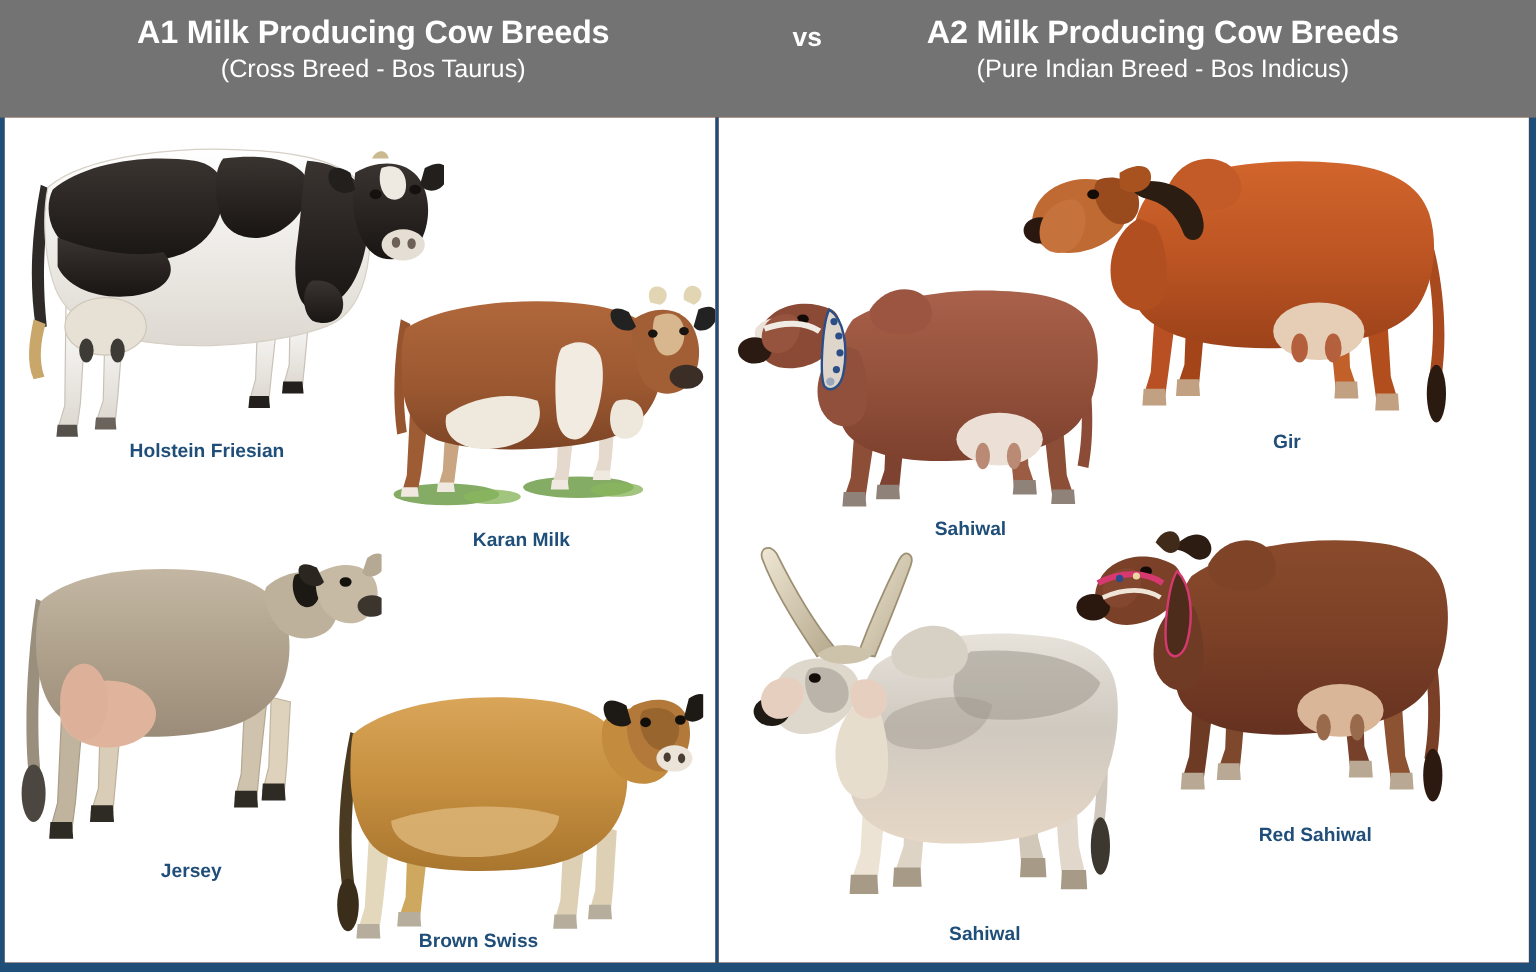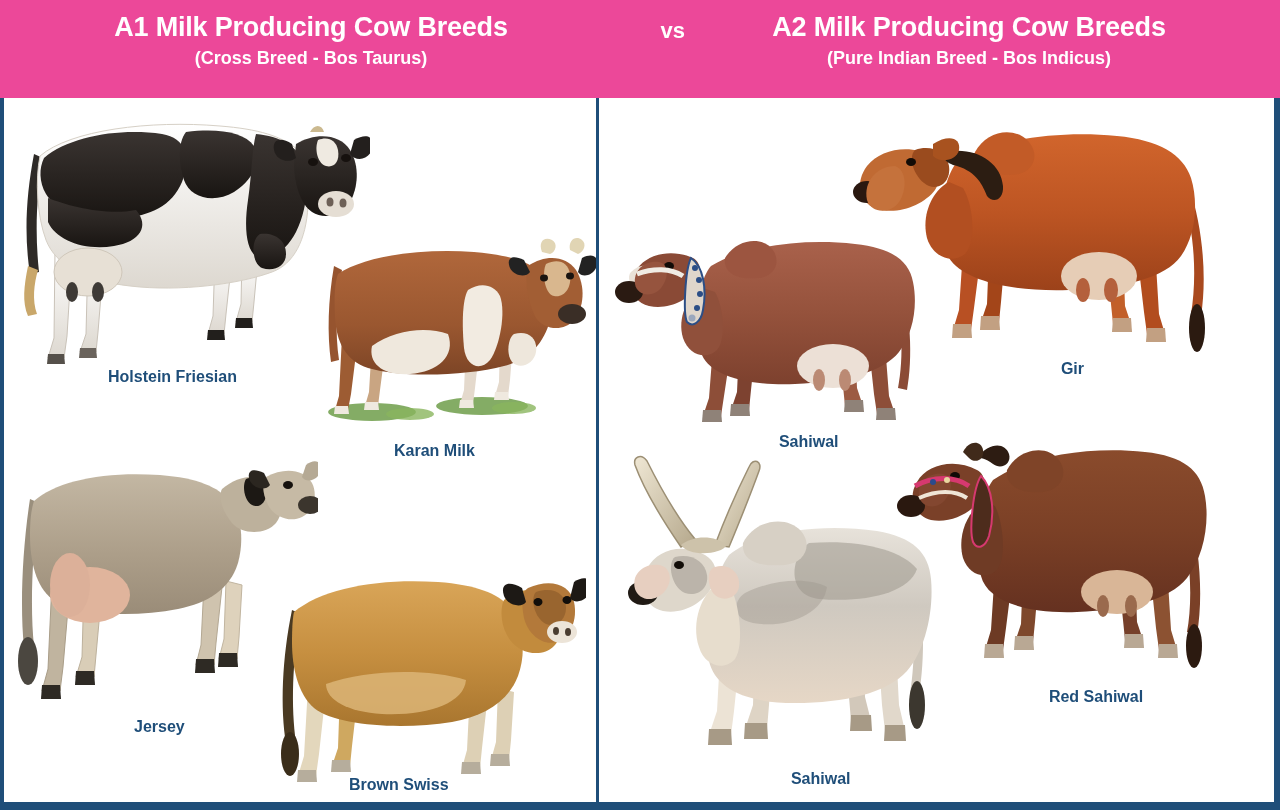--- a/index.html
+++ b/index.html
@@ -11,42 +11,42 @@
   }
   #root {
     position: relative;
     width: 1280px; height: 810px;
     background: #1f4e79;
   }
   
   #header {
     position: absolute; left: 0; top: 0;
     width: 1280px; height: 98px;
-    background: #ec4899;
+    background: #737373;
     display: flex;
     align-items: flex-start;
     justify-content: center;
   }
   .head-col {
     width: 568px;
     text-align: center;
     padding-top: 10px;
   }
   .head-main {
     color: #ffffff;
     font-size: 27px;
     font-weight: bold;
     letter-spacing: -0.2px;
     line-height: 34px;
     white-space: nowrap;
   }
   .head-sub {
     color: #ffffff;
-    font-size: 18px;
-    font-weight: bold;
+    font-size: 21px;
+    font-weight: normal;
     line-height: 28px;
     white-space: nowrap;
   }
   #vs-label {
     color: #ffffff;
     font-size: 22px;
     font-weight: bold;
     width: 90px;
     text-align: right;
     padding-top: 18px;

